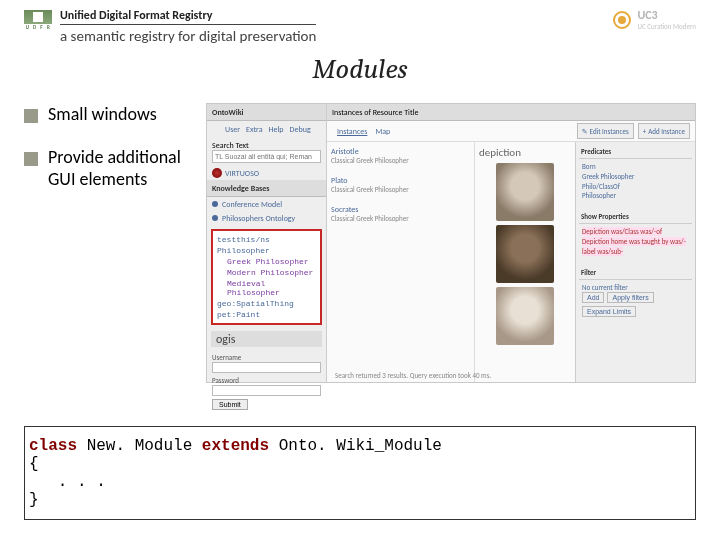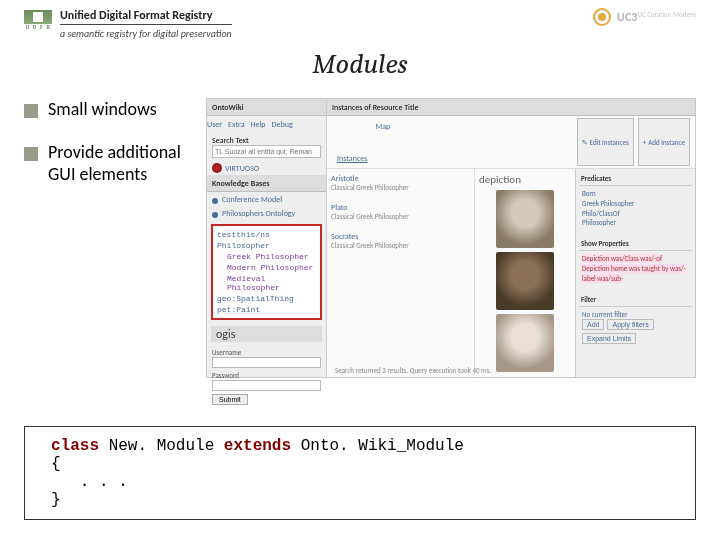--- a/index.html
+++ b/index.html
@@ -8,60 +8,60 @@
   .header { display: flex; align-items: flex-start; padding: 8px 24px 0 24px; }
   .header-left { display: flex; gap: 8px; align-items: flex-start; }
   .udfr-icon { width: 28px; height: 28px; display: flex; flex-direction: column; justify-content: center; }
   .udfr-icon-top { width: 28px; height: 14px; background: linear-gradient(#6a8a5a, #8aa87a); position: relative; }
   .udfr-icon-top::before { content: ""; position: absolute; left: 50%; top: 50%; width: 10px; height: 10px; background: #fff; transform: translate(-50%,-50%); }
   .udfr-icon-bottom { width: 28px; height: 10px; display: flex; }
   .udfr-icon-bottom span { flex: 1; text-align: center; font-size: 5px; color: #5a7a4a; font-weight: bold; }
   .header-title-block { display: flex; flex-direction: column; }
   .header-title { font-weight: bold; font-size: 12px; color: #222; }
   .header-line { border-top: 1px solid #444; margin: 2px 0; }
-  .header-tagline { font-style: italic; font-size: 10px; color: #444; }
+  .header-tagline { font-size: 15px; color: #444; }
   .header-right { margin-left: auto; display: flex; align-items: center; gap: 6px; }
   .uc3-logo { width: 18px; height: 18px; border-radius: 50%; border: 2px solid #e6a83a; position: relative; }
   .uc3-logo::before { content: ""; position: absolute; inset: 3px; border-radius: 50%; background: #e6a83a; }
-  .uc3-text { display: flex; flex-direction: row; }
+  .uc3-text { display: flex; flex-direction: column; }
   .uc3-text .t1 { font-size: 12px; font-weight: bold; color: #b5b5b5; }
   .uc3-text .t2 { font-size: 7px; color: #c5c5c5; }
   
   .slide-title { text-align: center; font-size: 28px; font-style: italic; font-family: 'Cambria', 'Times New Roman', serif; color: #222; margin: 8px 0 18px 0; }
   
   .body-area { display: flex; padding: 0 24px; gap: 12px; }
   
   .bullets { width: 170px; }
   .bullet-item { display: flex; gap: 10px; margin-bottom: 20px; }
   .bullet-sq { width: 14px; height: 14px; background: #9a9a8a; flex-shrink: 0; margin-top: 6px; }
   .bullet-text { font-size: 18px; line-height: 1.25; color: #000; }
   
   .screenshot { flex: 1; background: #f5f5f5; border: 1px solid #c9c9c9; height: 280px; display: flex; font-size: 8px; position: relative; }
   .ss-left { width: 120px; background: #eee; border-right: 1px solid #ccc; display: flex; flex-direction: column; }
   .ss-panel-head { background: #ddd; padding: 3px 5px; font-weight: bold; color: #333; border-bottom: 1px solid #bbb; font-size: 8px; }
-  .ss-tabs { display: flex; gap: 6px; padding: 3px 0; color: #4a6a9a; }
+  .ss-tabs { display: flex; gap: 6px; padding: 3px 18px; color: #4a6a9a; }
   .ss-search { padding: 3px 5px; }
   .ss-search-input { width: 100%; height: 13px; background: #fff; border: 1px solid #bbb; font-size: 7px; padding: 0 2px; }
   .ss-virtuoso { display: flex; gap: 3px; padding: 2px 5px; align-items: center; color: #4a6a9a; }
   .ss-virt-logo { width: 10px; height: 10px; background: radial-gradient(#b33, #700); border-radius: 50%; flex-shrink: 0; }
-  .ss-kb-item { display: flex; align-items: flex-end; gap: 4px; padding: 2px 5px; color: #4a6a9a; }
+  .ss-kb-item { display: flex; align-items: center; gap: 4px; padding: 2px 5px; color: #4a6a9a; }
   .ss-kb-dot { width: 6px; height: 6px; background: #4a6a9a; border-radius: 50%; }
   .ss-red-box { border: 2px solid #c62828; margin: 4px; padding: 3px 4px; background: #fff; font-family: Liberation Mono, monospace; }
   .ss-red-box .row { color: #4a6a9a; padding: 1px 0; }
   .ss-red-box .indent { padding-left: 10px; color: #7a3aa0; }
   .ss-tag { display: inline-block; background: #ddd; padding: 1px 5px; margin: 2px 4px; font-size: 12px; color: #444; }
   .ss-login { padding: 4px 5px; }
   .ss-login label { display: block; font-size: 7px; color: #555; }
   .ss-login input { width: 100%; height: 11px; border: 1px solid #bbb; margin-bottom: 3px; }
   .ss-submit { background: #eee; border: 1px solid #aaa; padding: 1px 6px; font-size: 7px; }
   
   .ss-right { flex: 1; background: #fafafa; display: flex; flex-direction: column; }
   .ss-right-head { background: #ddd; padding: 3px 5px; display: flex; justify-content: space-between; border-bottom: 1px solid #bbb; }
   .ss-right-tabs { display: flex; gap: 8px; padding: 3px 5px; color: #4a6a9a; }
-  .ss-right-tabs .active { text-decoration: underline; margin-top: 32px; }
+  .ss-right-tabs .active { text-decoration: underline; }
   .ss-right-actions { display: flex; gap: 4px; }
   .ss-btn-sm { background: #eee; border: 1px solid #bbb; padding: 1px 4px; font-size: 7px; color: #4a6a9a; display: flex; align-items: center; gap: 2px; }
   .ss-content { display: flex; flex: 1; }
   .ss-list { flex: 1.2; padding: 4px; border-right: 1px solid #ddd; }
   .ss-list-item { margin-bottom: 10px; }
   .ss-list-item .nm { color: #4a6a9a; }
   .ss-list-item .sub { color: #888; font-size: 7px; }
   .ss-depict { width: 100px; padding: 4px; display: flex; flex-direction: column; gap: 4px; }
   .ss-depict-head { font-size: 11px; color: #666; }
   .ss-thumb { width: 58px; height: 58px; background: #999; margin: 0 auto; border-radius: 2px; position: relative; overflow: hidden; }
@@ -69,21 +69,21 @@
   .ss-thumb.bust2 { background: radial-gradient(circle at 50% 40%, #8a7058 30%, #4a3a28 70%); }
   .ss-thumb.bust3 { background: radial-gradient(circle at 50% 40%, #e8e0d4 30%, #a89888 70%); }
   .ss-sidebar-right { width: 120px; background: #eee; border-left: 1px solid #ccc; padding: 3px; }
   .ss-sr-block { margin-bottom: 6px; }
   .ss-sr-head { font-weight: bold; color: #333; padding: 2px; border-bottom: 1px solid #ccc; font-size: 7px; }
   .ss-sr-body { padding: 3px; font-size: 7px; color: #4a6a9a; line-height: 1.4; }
   .ss-sr-body .hl { background: #fde; color: #a33; display: inline; }
   .ss-sr-btns { display: flex; gap: 3px; flex-wrap: wrap; }
   .ss-footer-text { position: absolute; bottom: 2px; left: 128px; font-size: 7px; color: #888; }
   
-  .code-block { position: absolute; bottom: 20px; left: 24px; right: 24px; border: 1px solid #333; padding: 10px 26px; font-family: 'Courier New', monospace; font-size: 16px; background: #fff; }
+  .code-block { position: absolute; bottom: 20px; left: 24px; right: 24px; border: 1px solid #333; padding: 10px 4px; font-family: 'Courier New', monospace; font-size: 16px; background: #fff; }
   .code-block .kw { color: #800000; font-weight: bold; }
 </style>
 </head>
 <body>
 
 <div class="header">
   <div class="header-left">
     <div class="udfr-icon">
       <div class="udfr-icon-top"></div>
       <div class="udfr-icon-bottom">

